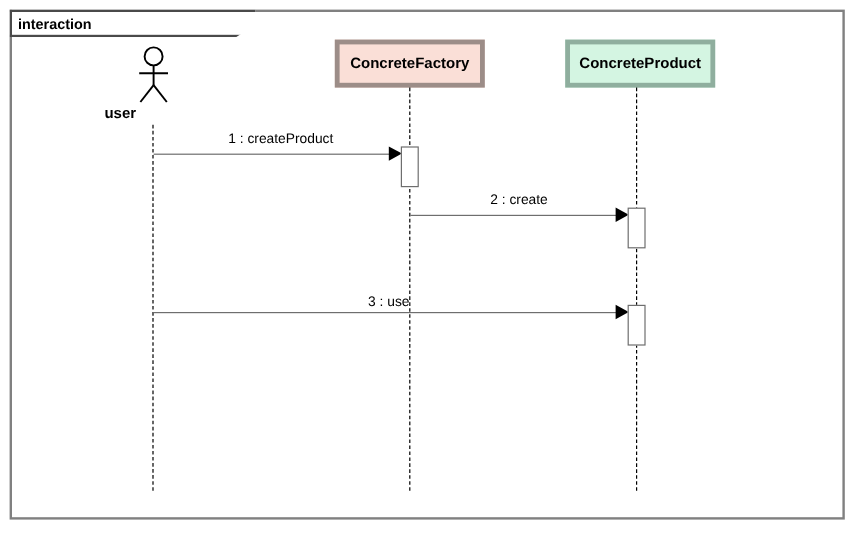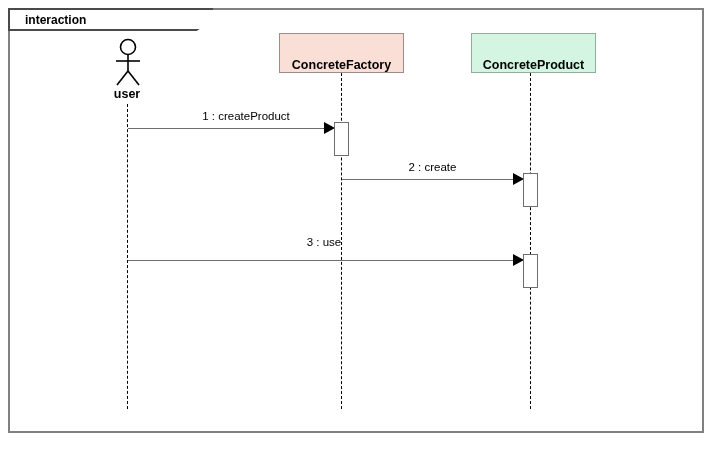--- a/index.html
+++ b/index.html
@@ -41,21 +41,21 @@
   }
   .frame-tab-inner {
     position: absolute;
     left: 8px;
     top: 8px;
     height: 23px;
     width: 205px;
     box-sizing: border-box;
     display: flex;
     align-items: center;
-    padding-left: 17px;
+    padding-left: 7px;
     font-size: 12px;
     color: #000000;
     white-space: nowrap;
   }
   .tab-kw {
     font-weight: bold;
     margin-right: 4px;
   }
   .tab-name {
     font-weight: normal;
@@ -66,46 +66,46 @@
     position: absolute;
     width: 0;
     border-left: 1px dashed #000000;
   }
 
   
   .participant {
     position: absolute;
     box-sizing: border-box;
     display: flex;
-    align-items: flex-end;
+    align-items: center;
     justify-content: center;
     font-size: 12.5px;
     font-weight: bold;
     color: #000000;
-    border: 1px solid #0f766e;
+    border: 4px solid #0f766e;
   }
   .participant.factory {
     background: #fadfd7;
     border-color: #9c8d88;
   }
   .participant.product {
     background: #d4f5e2;
     border-color: #8fae9e;
   }
 
   
   .actor {
     position: absolute;
   }
   .actor-label {
     position: absolute;
     font-size: 12.5px;
     font-weight: bold;
     color: #000000;
-    text-align: center;
+    text-align: left;
     white-space: nowrap;
   }
 
   
   .activation {
     position: absolute;
     box-sizing: border-box;
     background: #ffffff;
     border: 1.5px solid #6e6e6e;
   }
@@ -160,28 +160,28 @@
   <div class="participant factory" style="left:279px; top:33px; width:125px; height:40px;">
     <span>ConcreteFactory</span>
   </div>
   <div class="lifeline" style="left:341px; top:73px; height:336px;"></div>
 
   <div class="participant product" style="left:471px; top:33px; width:125px; height:40px;">
     <span>ConcreteProduct</span>
   </div>
   <div class="lifeline" style="left:530px; top:73px; height:336px;"></div>
 
-  <div class="msg-label" style="left:140px; top:110px; width:212px;">1 : createProduct</div>
+  <div class="msg-label" style="left:128px; top:110px; width:212px;">1 : createProduct</div>
   <div class="msg-line" style="left:128px; top:128px; width:203px;"></div>
   <div class="msg-head" style="left:324px; top:122px;"></div>
   <div class="activation" style="left:334px; top:122px; width:15px; height:34px;"></div>
 
   <div class="msg-label" style="left:342px; top:161px; width:181px;text-align:center;">2 : create</div>
   <div class="msg-line" style="left:342px; top:179px; width:172px;"></div>
   <div class="msg-head" style="left:513px; top:173px;"></div>
   <div class="activation" style="left:523px; top:173px; width:15px; height:34px;"></div>
 
-  <div class="msg-label" style="left:128px; top:236px; width:392px;text-align:center;">3 : use</div>
+  <div class="msg-label" style="left:128px; top:246px; width:392px;text-align:center;">3 : use</div>
   <div class="msg-line" style="left:128px; top:260px; width:386px;"></div>
   <div class="msg-head" style="left:513px; top:254px;"></div>
   <div class="activation" style="left:523px; top:254px; width:15px; height:34px;"></div>
 
 </div>
 
 </body></html>

